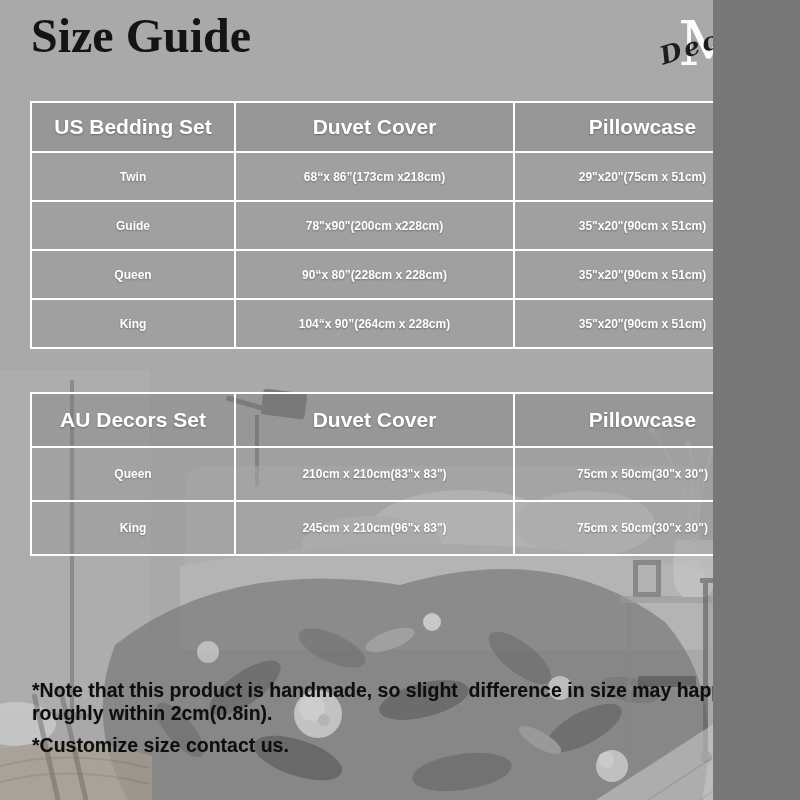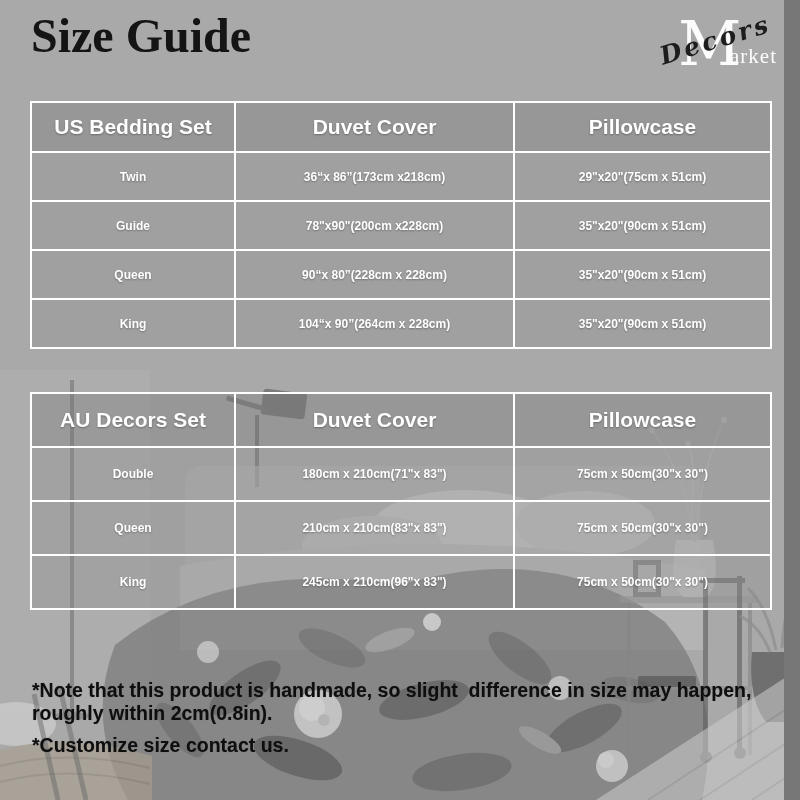--- a/index.html
+++ b/index.html
@@ -1,17 +1,17 @@
 <!DOCTYPE html>
 <html><head>
 <meta charset="utf-8">
 <style>
   html,body{margin:0;padding:0;background:#777;}
   .stage{
-    position:relative;width:784px;height:800px;overflow:hidden;
+    position:relative;width:713px;height:800px;overflow:hidden;
     background:var(--bg,#a9a9a9);
     font-family:"Liberation Sans",sans-serif;
   }
   .bg-photo{position:absolute;left:0;top:0;width:800px;height:800px;}
 
   .page-title{
     position:absolute;left:31px;top:12px;margin:0;
     font-family:"Liberation Serif",serif;font-weight:700;font-size:48px;
     color:#141414;letter-spacing:0px;line-height:1;
   }
@@ -181,21 +181,21 @@
     <thead>
       <tr>
         <th>US Bedding Set</th>
         <th>Duvet Cover</th>
         <th>Pillowcase</th>
       </tr>
     </thead>
     <tbody>
       <tr>
         <td>Twin</td>
-        <td>36“x 86”(173cm x218cm)</td>
+        <td>68“x 86”(173cm x218cm)</td>
         <td>29"x20"(75cm x 51cm)</td>
       </tr>
       <tr>
         <td>Guide</td>
         <td>78"x90"(200cm x228cm)</td>
         <td>35"x20"(90cm x 51cm)</td>
       </tr>
       <tr>
         <td>Queen</td>
         <td>90“x 80”(228cm x 228cm)</td>
@@ -217,25 +217,20 @@
       </colgroup>
     <thead>
       <tr>
         <th>AU Decors Set</th>
         <th>Duvet Cover</th>
         <th>Pillowcase</th>
       </tr>
     </thead>
     <tbody>
       <tr>
-        <td>Double</td>
-        <td>180cm x 210cm(71"x 83")</td>
-        <td>75cm x 50cm(30"x 30")</td>
-      </tr>
-      <tr>
         <td>Queen</td>
         <td>210cm x 210cm(83"x 83")</td>
         <td>75cm x 50cm(30"x 30")</td>
       </tr>
       <tr>
         <td>King</td>
         <td>245cm x 210cm(96"x 83")</td>
         <td>75cm x 50cm(30"x 30")</td>
       </tr>
     </tbody>

